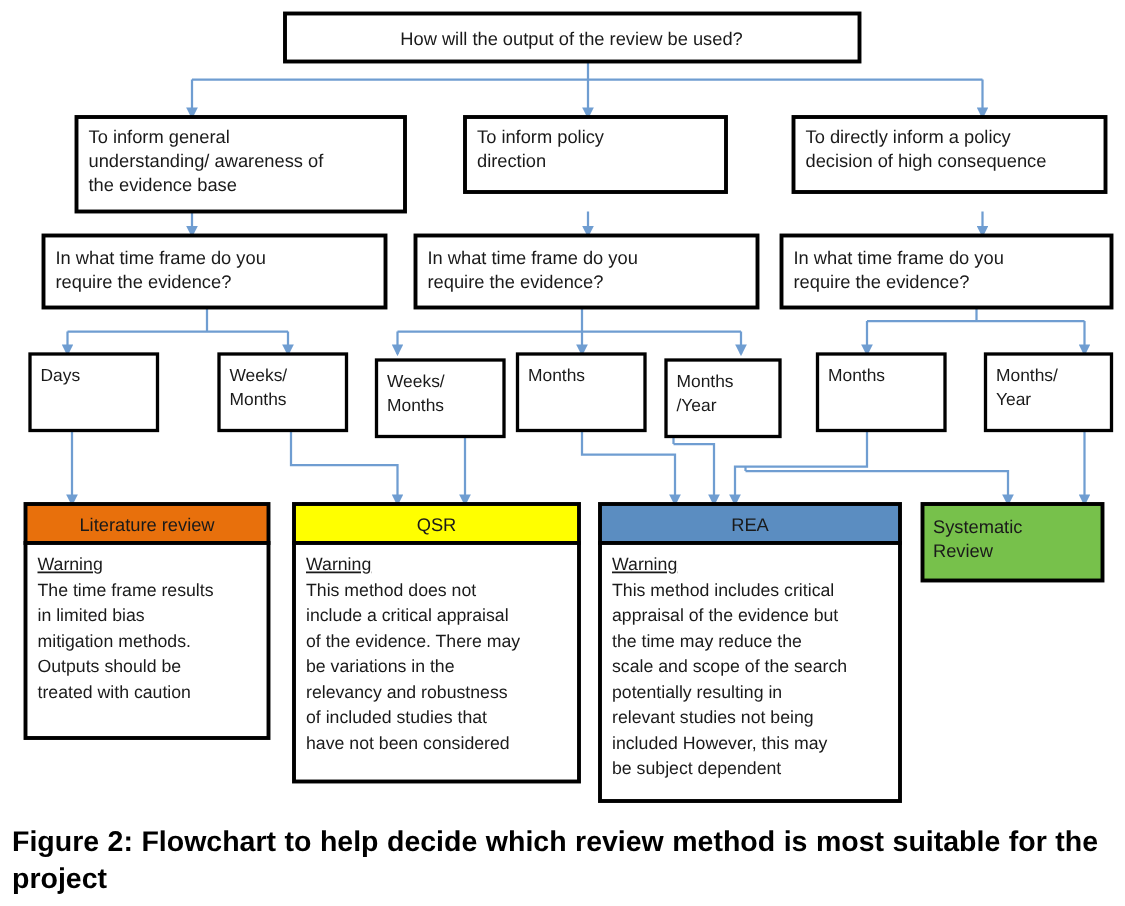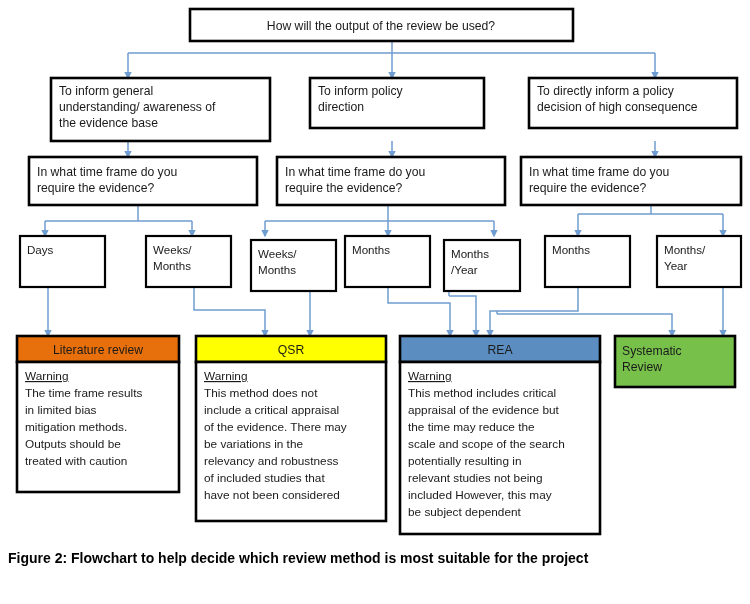--- a/index.html
+++ b/index.html
@@ -17,21 +17,21 @@
   .warn-text{font-family:"Liberation Sans", sans-serif;font-size:11.8px;fill:#1a1a1a;}
   .warn-label{font-family:"Liberation Sans", sans-serif;font-size:11.8px;fill:#1a1a1a;text-decoration:underline;}
 
   .box{fill:#ffffff;stroke:#000000;stroke-width:2.6;}
   .box-thin{fill:#ffffff;stroke:#000000;stroke-width:2.2;}
   .conn{stroke:#6f9dd1;stroke-width:1.5;fill:none;}
 
   .caption{
     position:absolute;left:8px;top:549px;width:724px;
     font-family:"Liberation Sans", sans-serif;
-    font-size:14px;font-weight:bold;line-height:1.33;
+    font-size:19px;font-weight:bold;line-height:1.33;
     color:#000;text-align:justify;
   }
 </style>
 </head>
 <body>
 
 <div id="page">
 
   <svg id="flow" viewBox="0 0 750 604">
     <defs>

